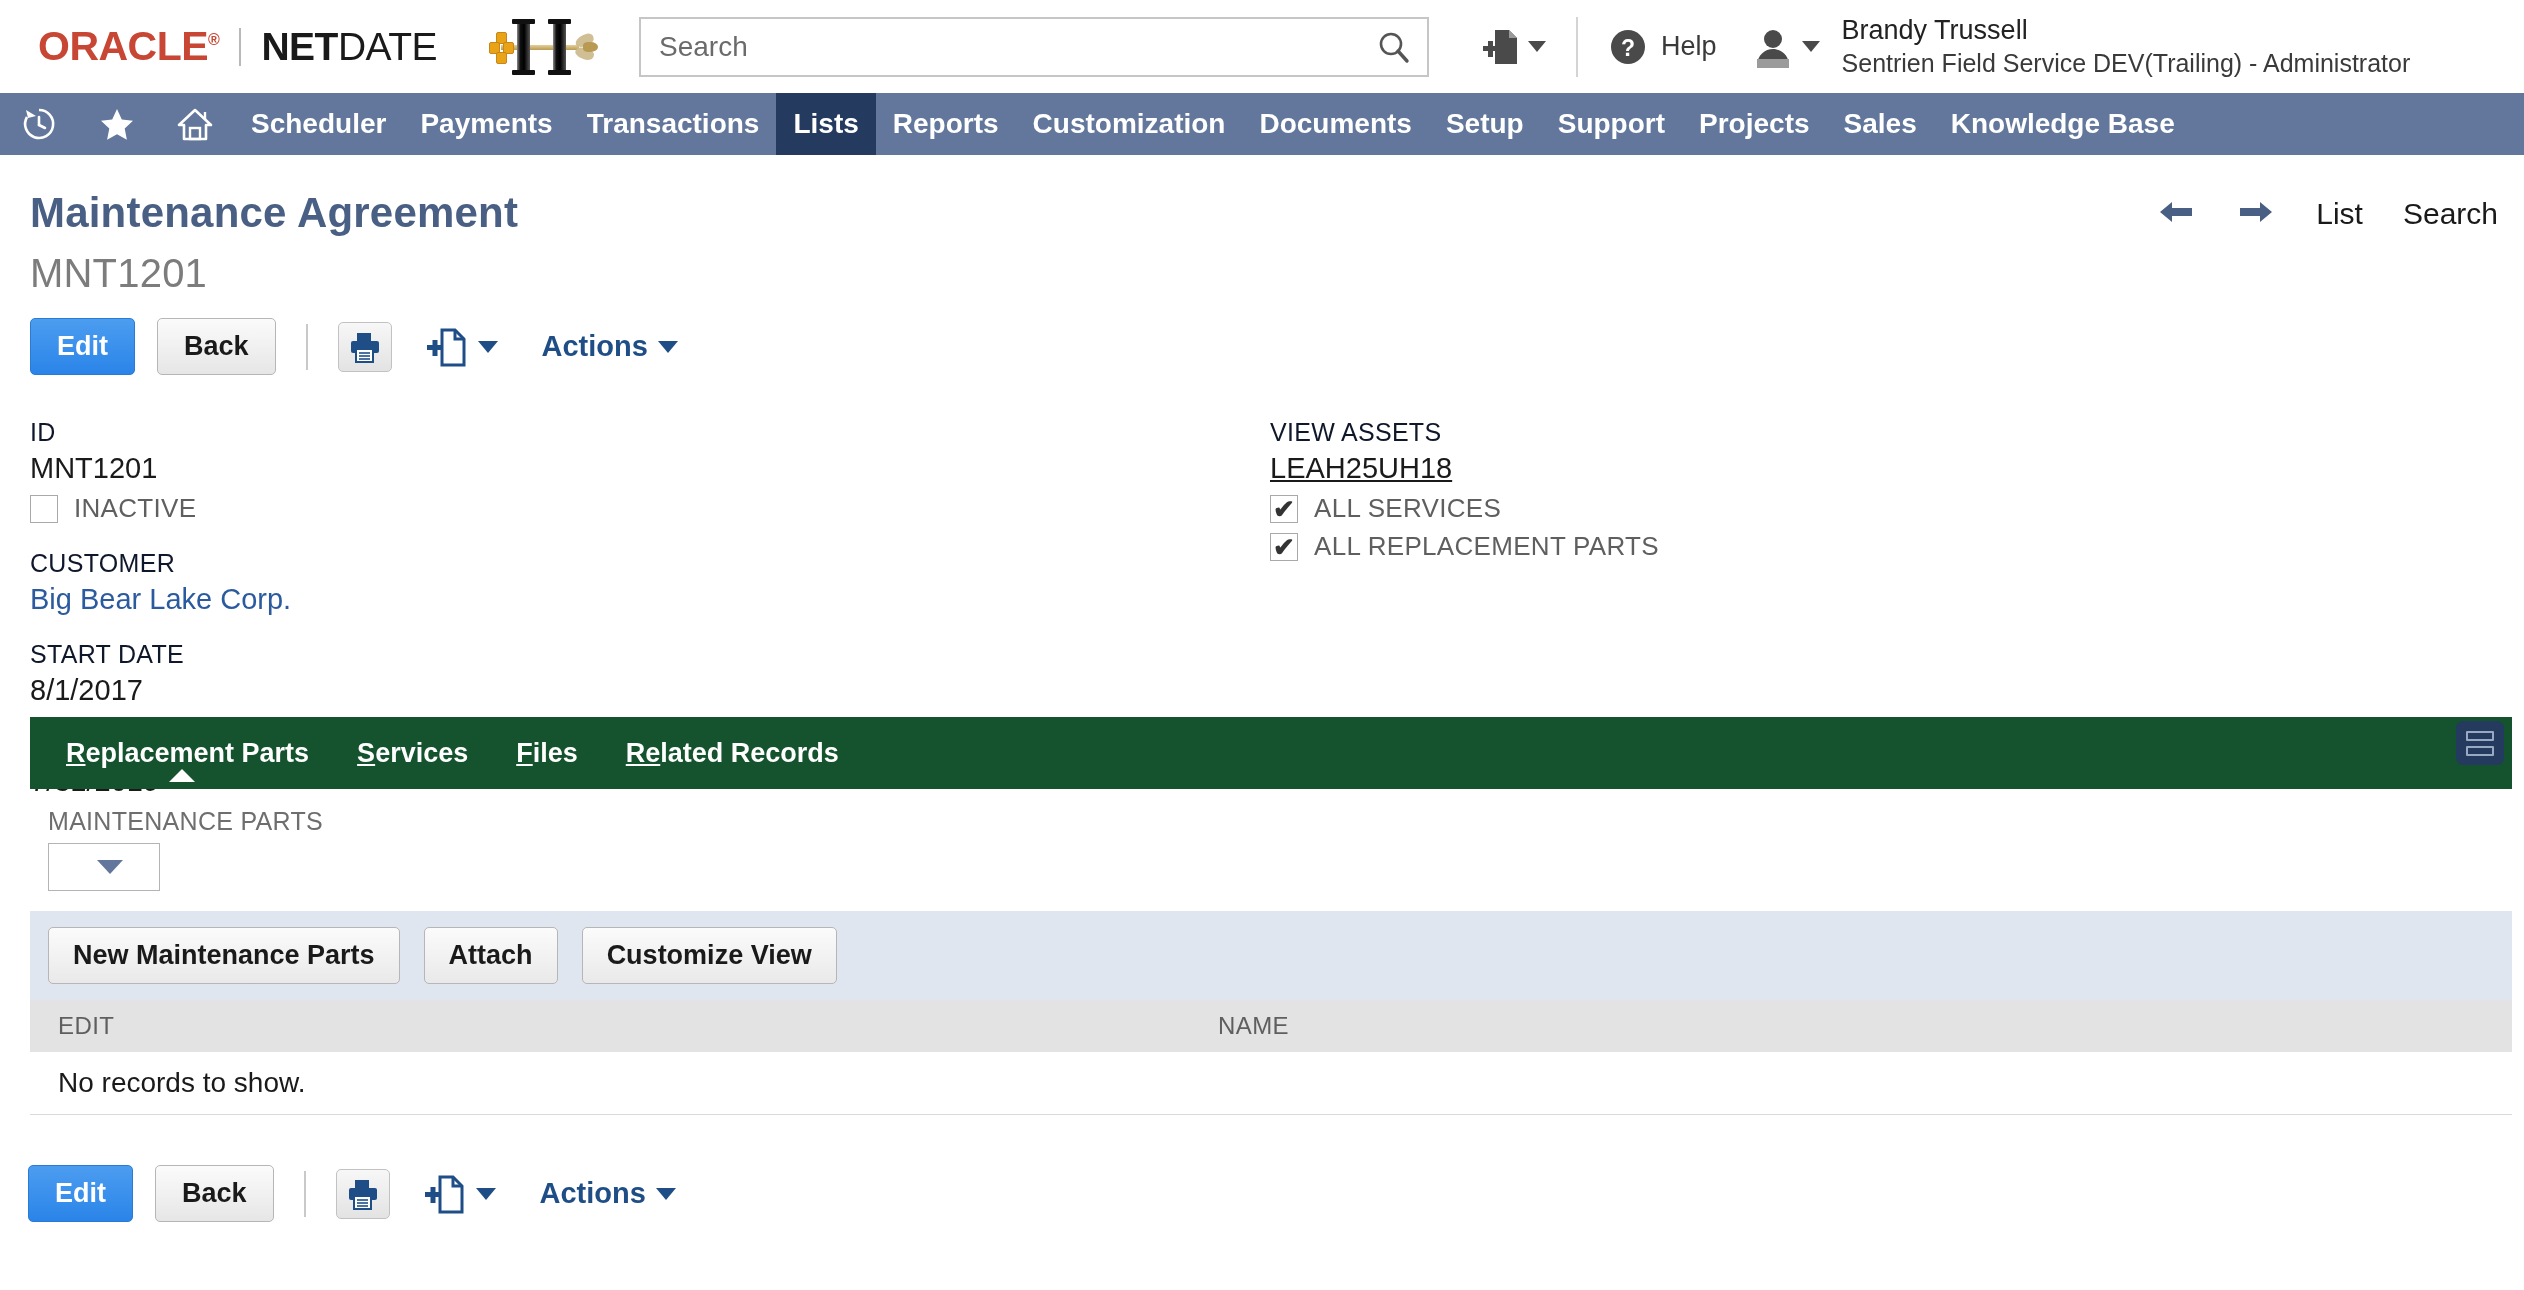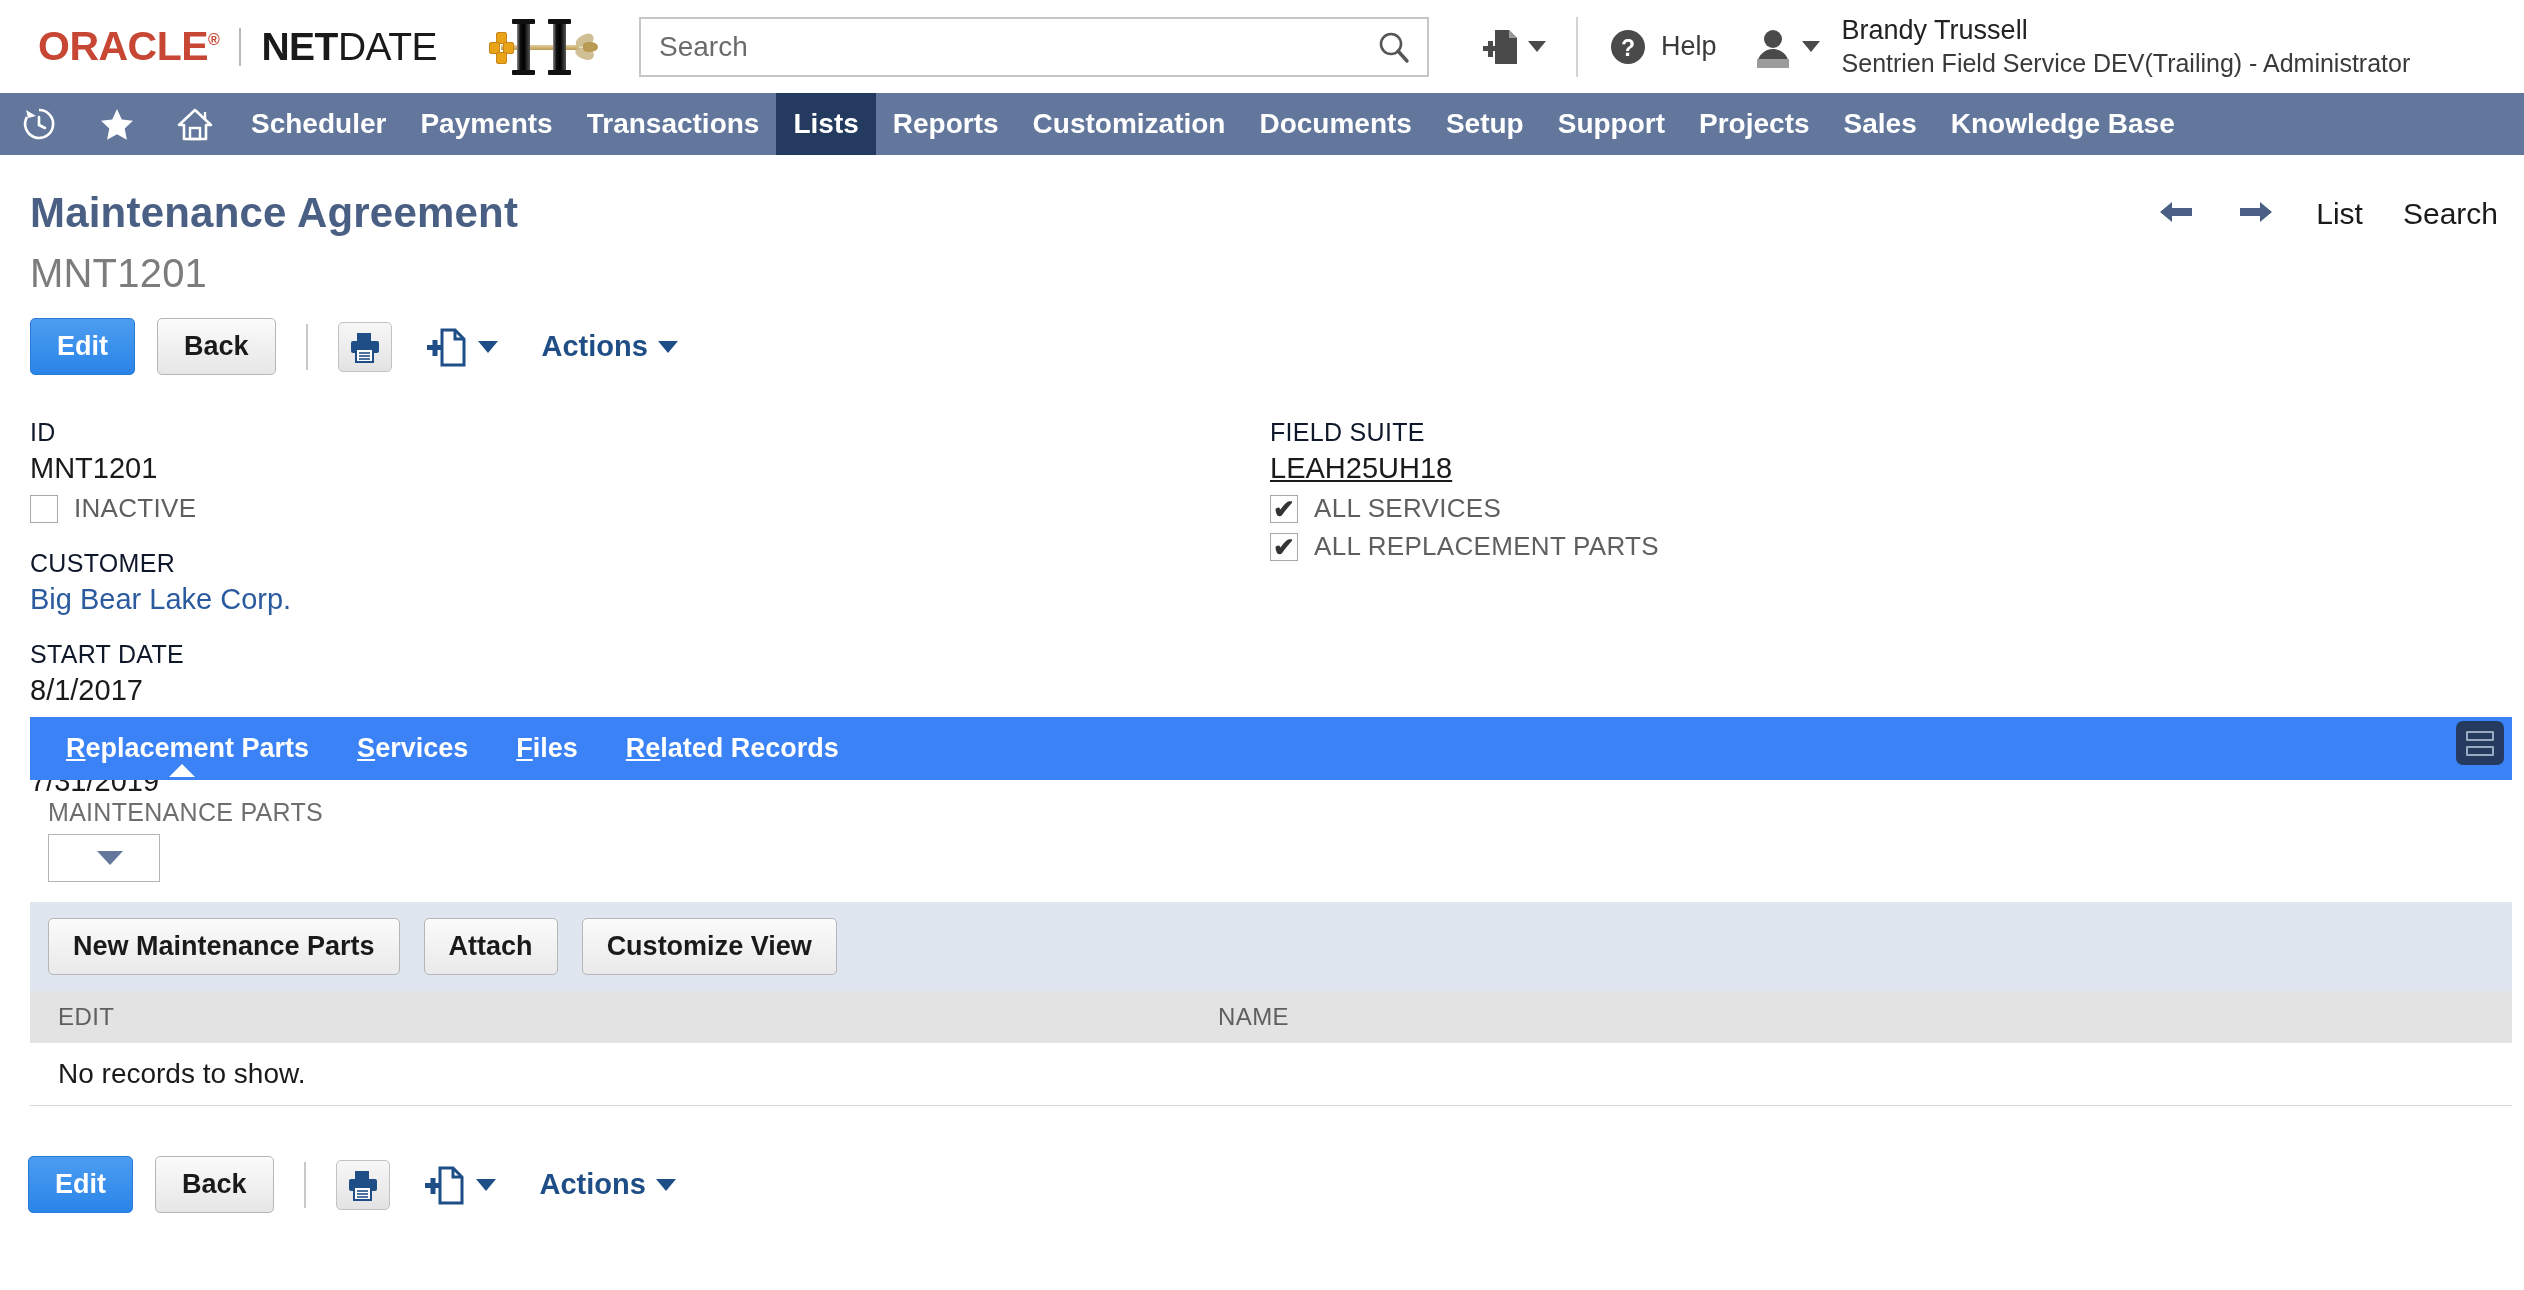--- a/index.html
+++ b/index.html
@@ -358,22 +358,22 @@
   .cblabel {
     font-size: 26px;
     color: #5f5f5f;
     margin-left: 16px;
     letter-spacing: .3px;
   }
 
   
   .sublist { margin: 0 12px 0 30px; }
   .tabbar {
-    background: #3b82f6;
-    height: 63px;
+    background: #14532d;
+    height: 72px;
     display: flex;
     align-items: center;
     position: relative;
   }
   .tab {
     color: #ffffff;
     font-size: 27px;
     font-weight: bold;
     padding: 0 24px;
     cursor: pointer;
@@ -689,21 +689,21 @@
     </div>
 
     <div class="fgroup">
       <div class="flabel">END DATE</div>
       <div class="fvalue">7/31/2019</div>
     </div>
   </div>
 
   <div class="fcol right">
     <div class="fgroup" style="margin-bottom:6px;">
-      <div class="flabel">FIELD SUITE</div>
+      <div class="flabel">VIEW ASSETS</div>
       <div class="fvalue ulink">LEAH25UH18</div>
     </div>
 
     <div class="cbrow">
       <div class="cbox">
         <span class="tick">✔</span>
       </div>
       <div class="cblabel">ALL SERVICES</div>
     </div>
 

